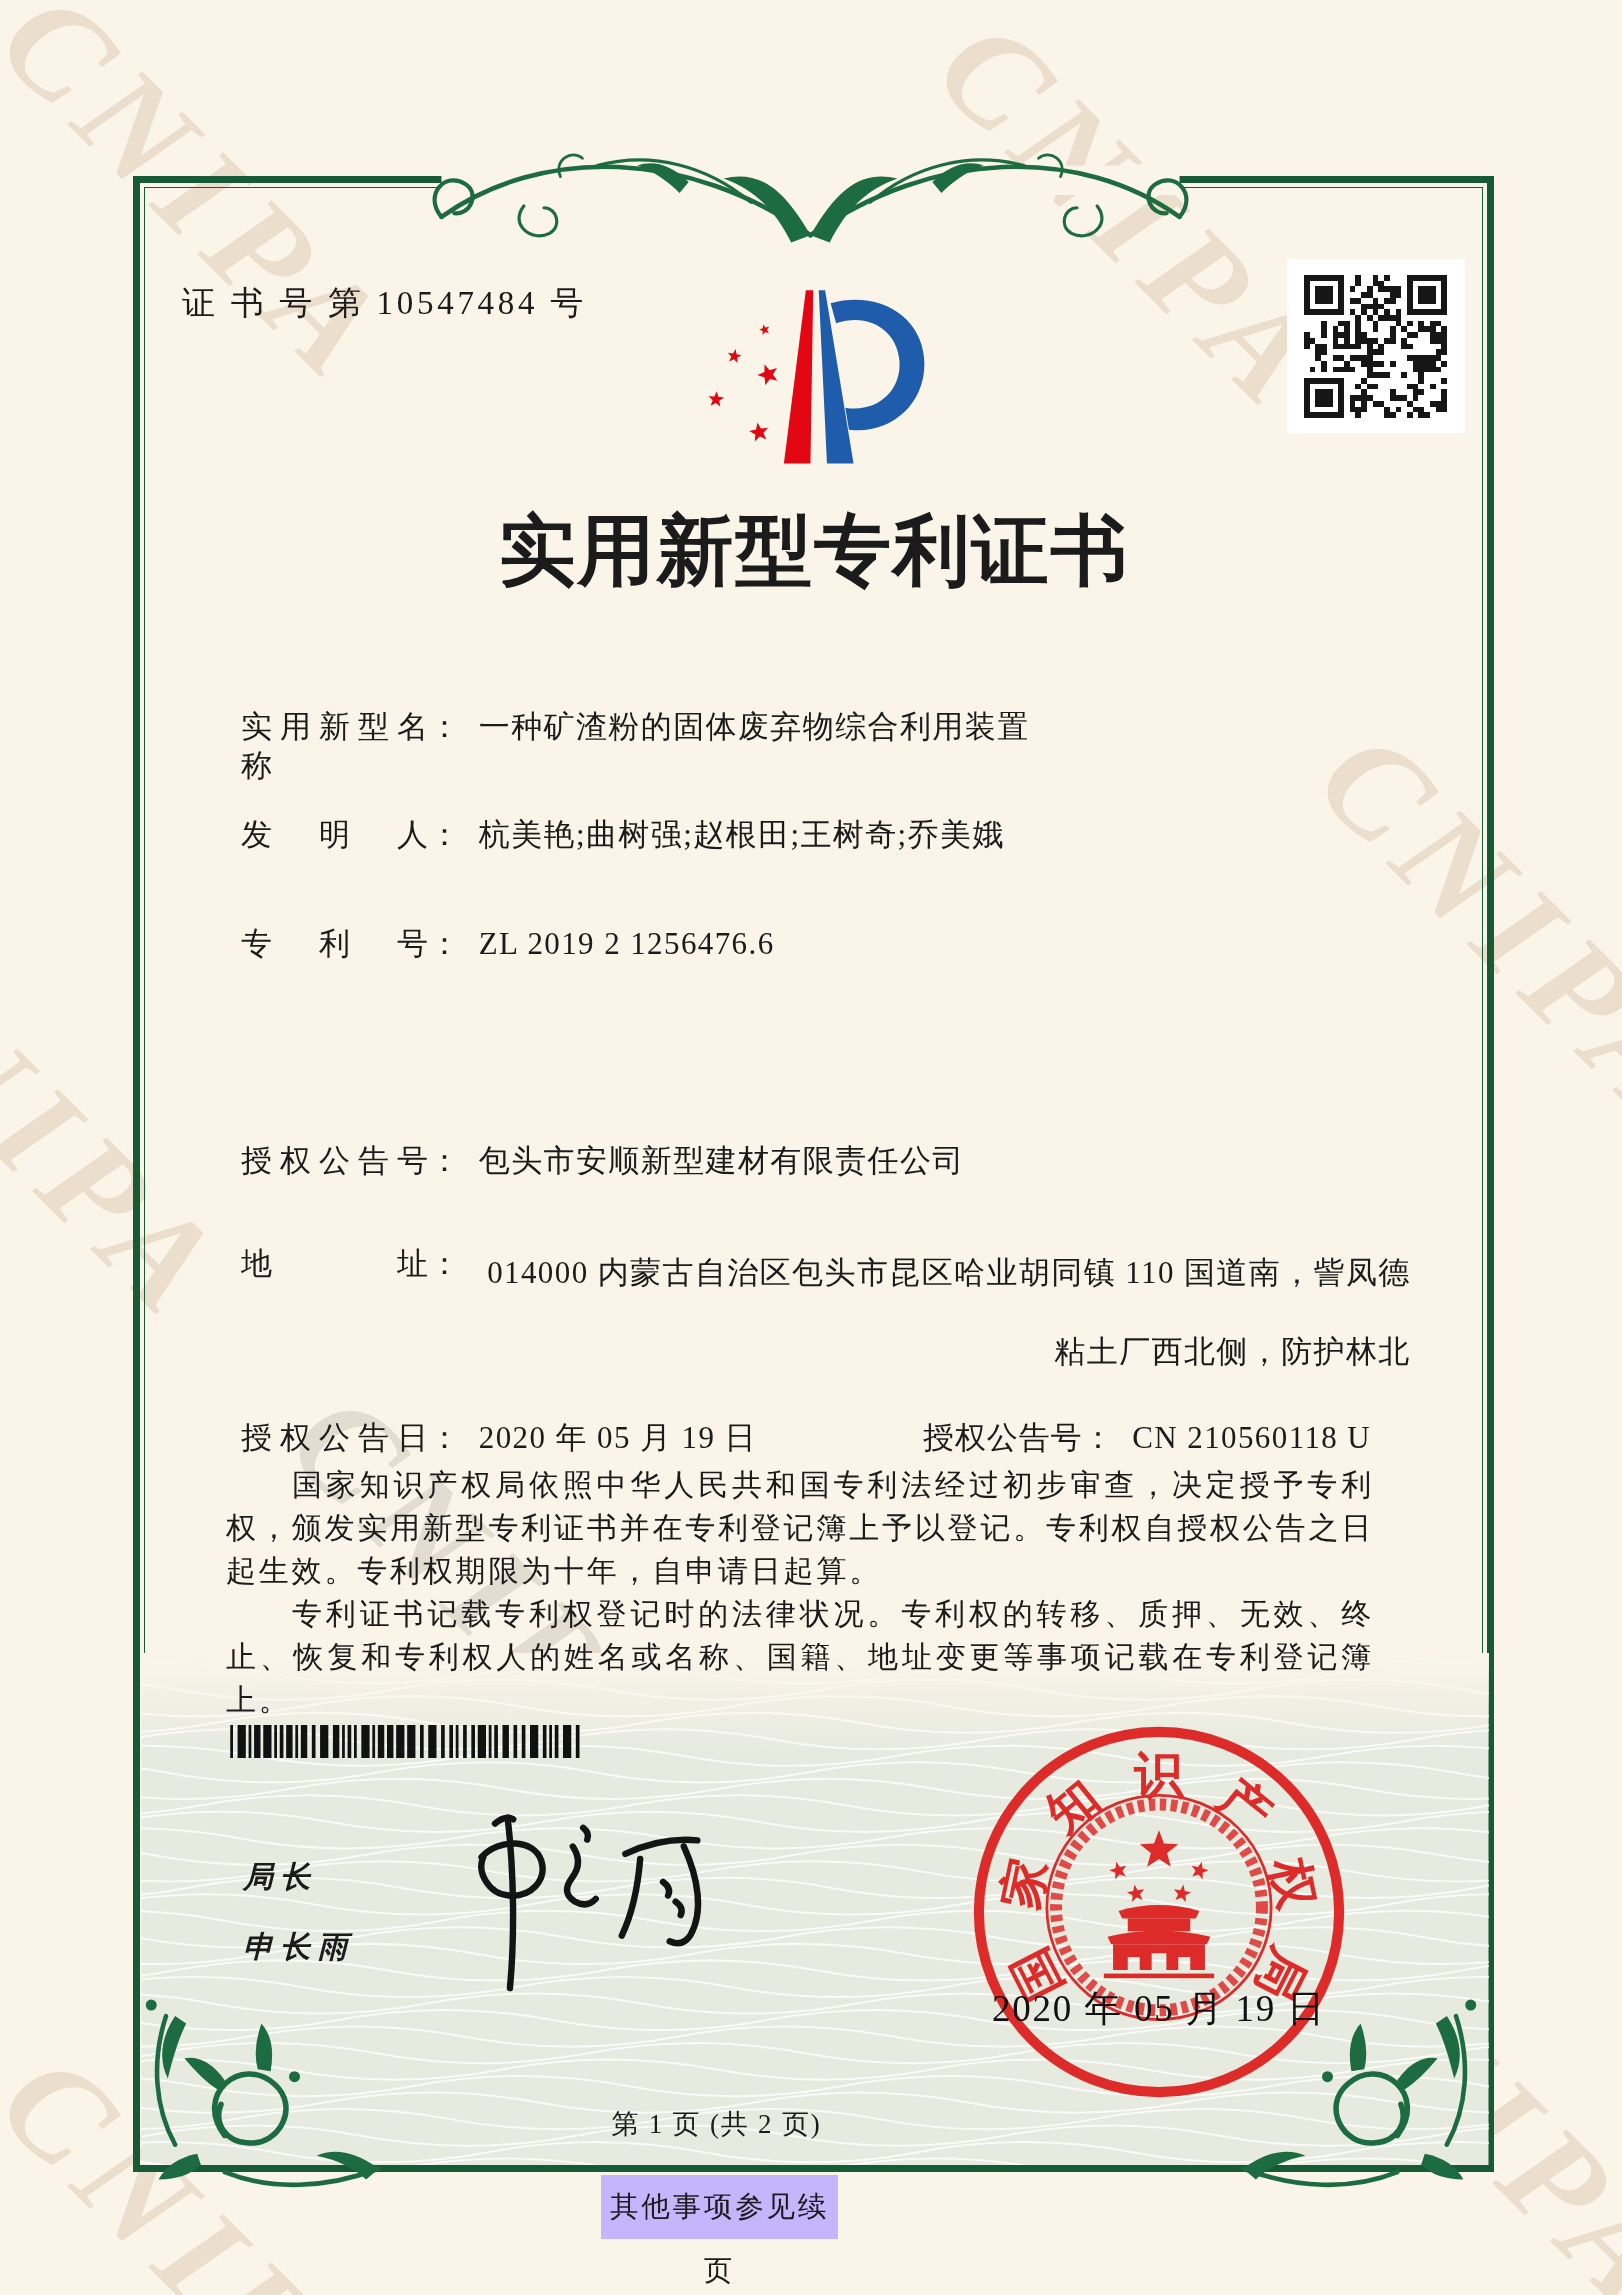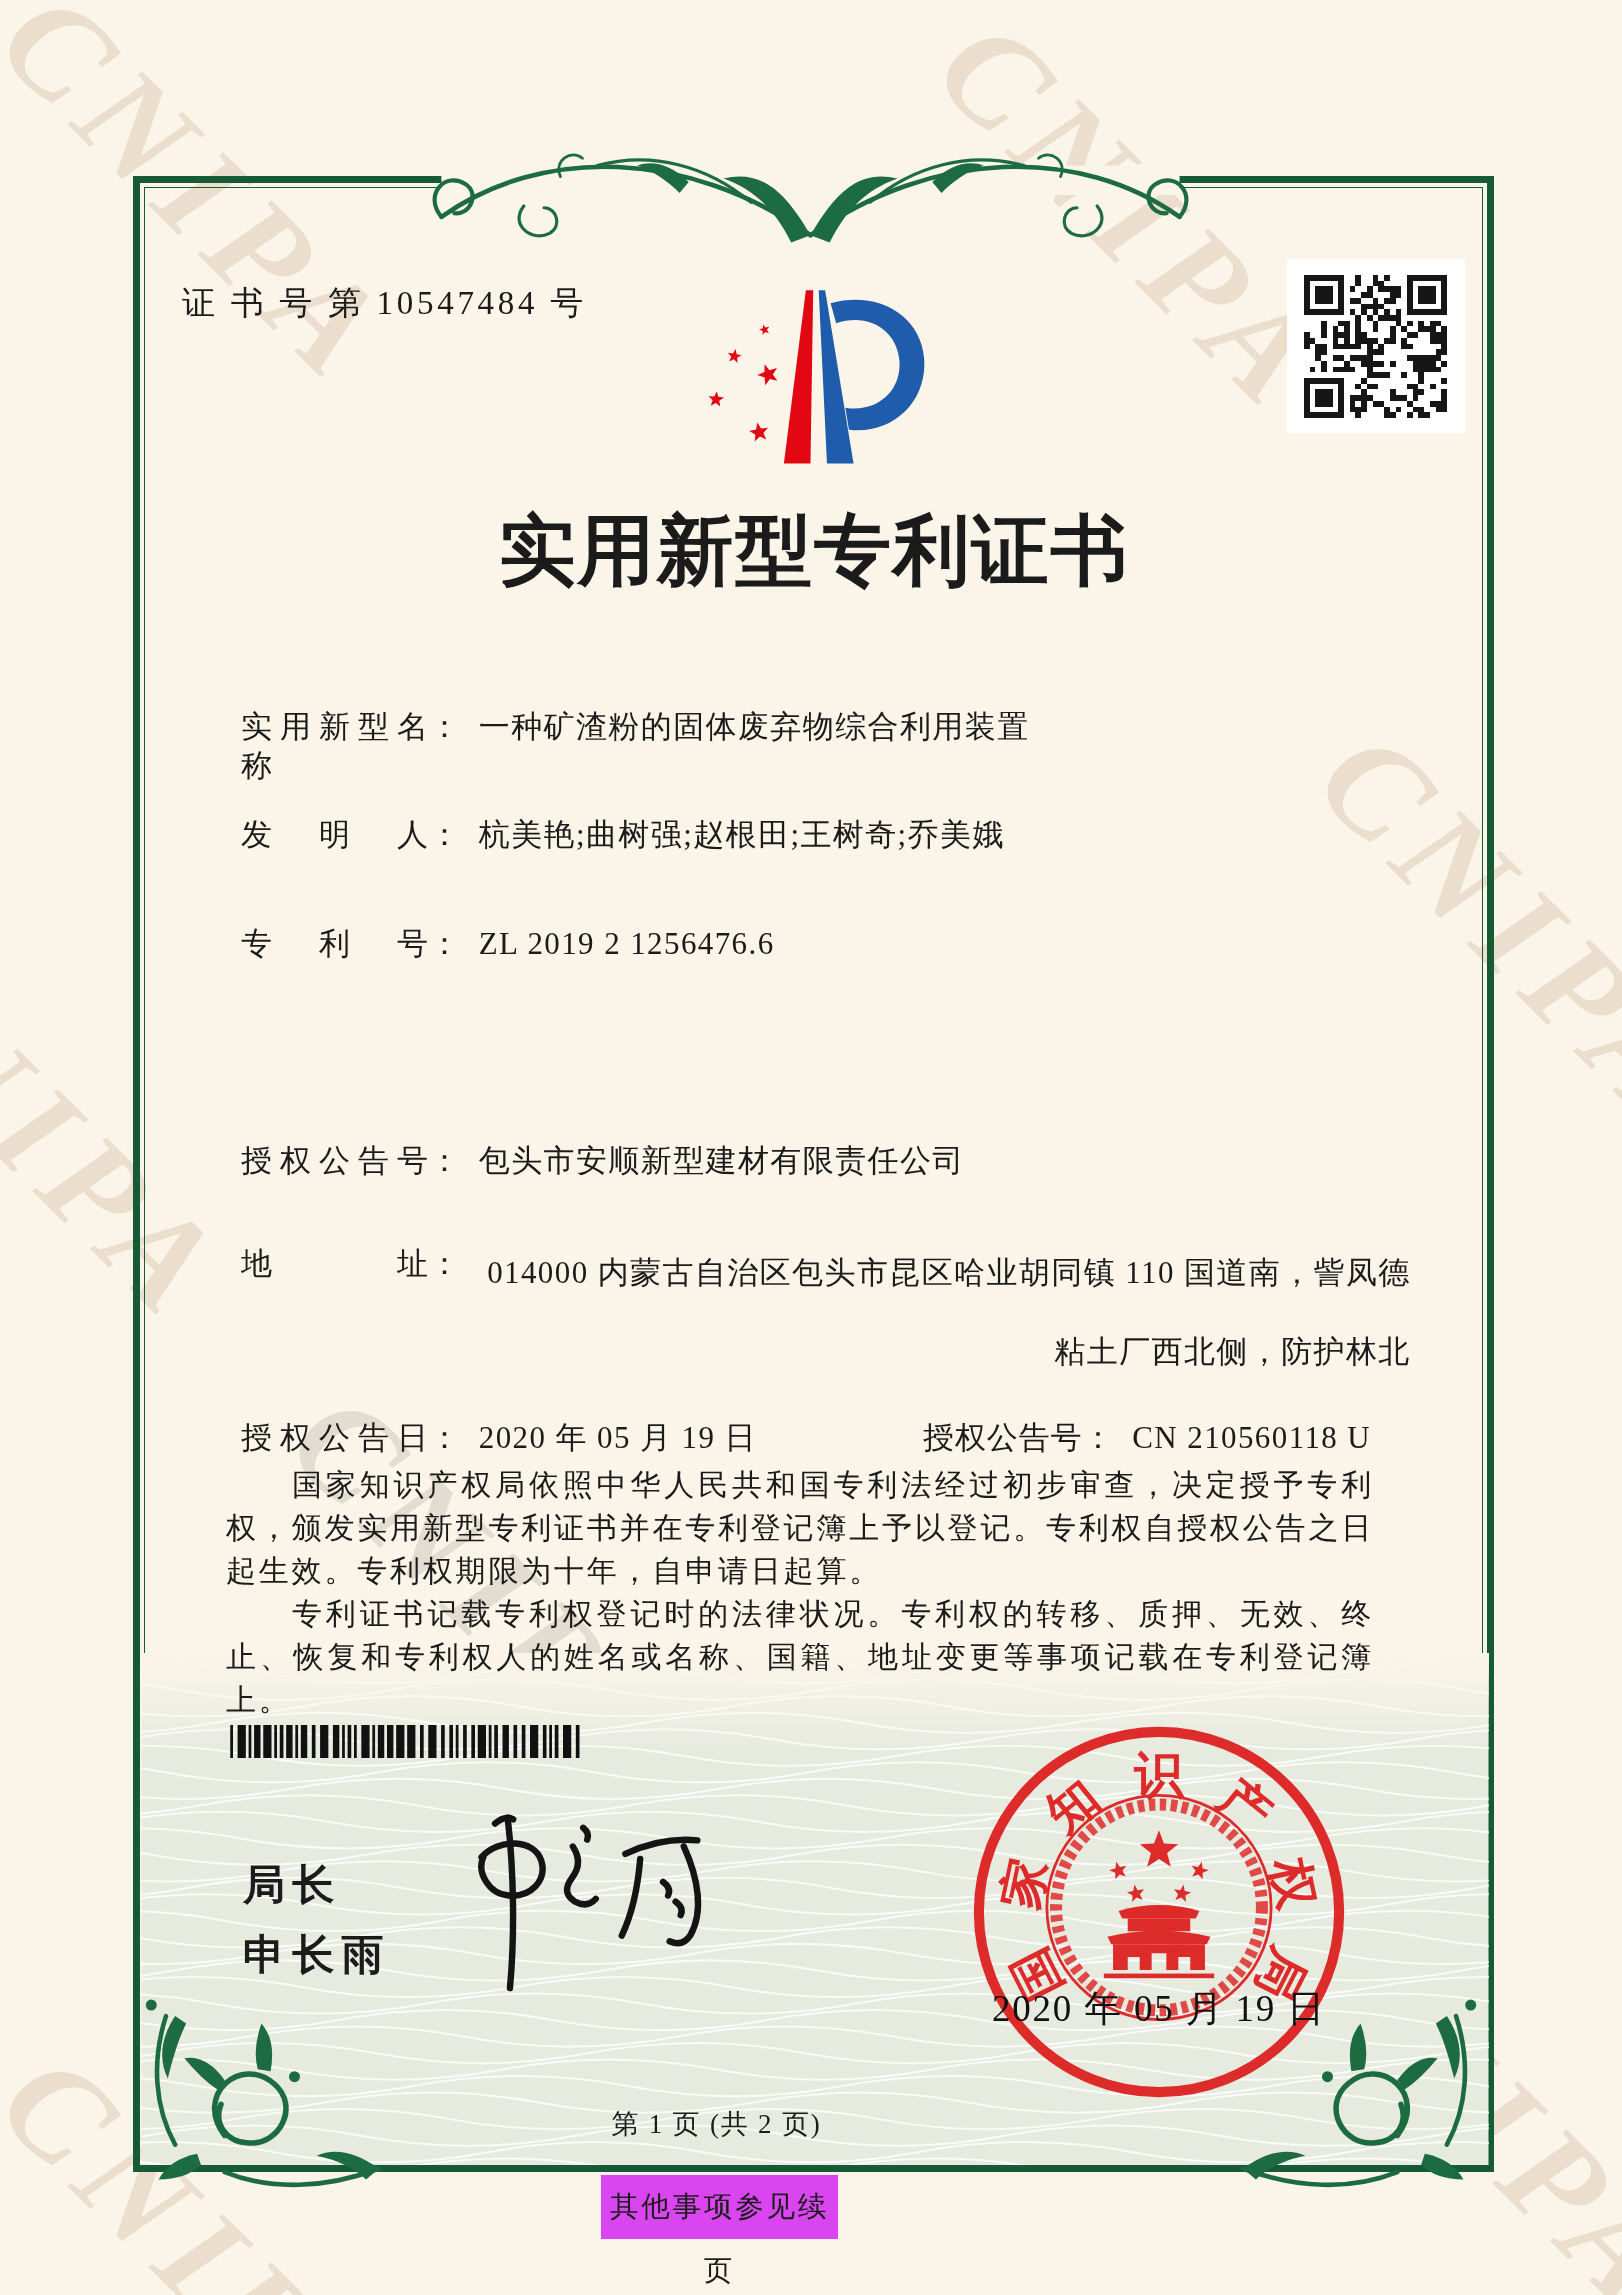--- a/index.html
+++ b/index.html
@@ -27,28 +27,28 @@
   .frow{position:absolute;left:241px;font-size:31px;line-height:39px;letter-spacing:0.9px;}
   .flabel{display:inline-block;width:188px;text-align:justify;text-align-last:justify;
           vertical-align:top;}
   .fcolon{vertical-align:top;}
   .fvalue{display:inline-block;margin-left:9.2px;vertical-align:top;letter-spacing:1.4px;}
   .addr .fvalue{max-width:932px;line-height:79px;margin-top:-11px;text-align:right;}
   .col2{position:absolute;left:682px;top:0;white-space:nowrap;}
   .legal{position:absolute;left:226px;top:1463px;width:1148px;font-size:30px;
          line-height:43px;letter-spacing:2.8px;text-align:justify;}
   .legal p{margin:0;text-indent:66px;}
-  .officer{position:absolute;left:243px;font-size:42px;font-weight:600;letter-spacing:7.3px;
-         font-family:"Liberation Sans","DejaVu Sans",sans-serif;z-index:7;}
+  .officer{position:absolute;left:243px;font-size:30px;font-weight:600;letter-spacing:7.3px;
+         font-family:"Liberation Sans","DejaVu Sans",sans-serif;z-index:7;font-style:italic;}
   .sealdate{position:absolute;left:957px;top:1984px;width:404px;text-align:center;
          font-size:37px;letter-spacing:1.8px;z-index:9;color:#111;}
   .pageno{position:absolute;left:395px;top:2106px;width:643px;text-align:center;
          font-size:27px;letter-spacing:1.8px;z-index:7;font-family:Liberation Serif, serif;}
   .contnote{position:absolute;left:601px;top:2175px;width:237px;height:64px;line-height:64px;
-         background:#d946ef;text-align:center;font-size:28.5px;letter-spacing:2.8px;z-index:7;}
+         background:#c4b5fd;text-align:center;font-size:28.5px;letter-spacing:2.8px;z-index:7;}
   .qrbox{position:absolute;left:1287px;top:259px;width:178px;height:174px;background:#fff;z-index:6;}
   .qrbox svg{position:absolute;left:17.4px;top:15.6px;}
   .ornament{position:absolute;z-index:5;}
   .sig{position:absolute;left:457px;top:1807px;z-index:8;}
   .seal{position:absolute;left:966px;top:1719px;z-index:8;opacity:.93;mix-blend-mode:multiply;}
 </style>
 </head>
 <body>
 
 <div class="page">

